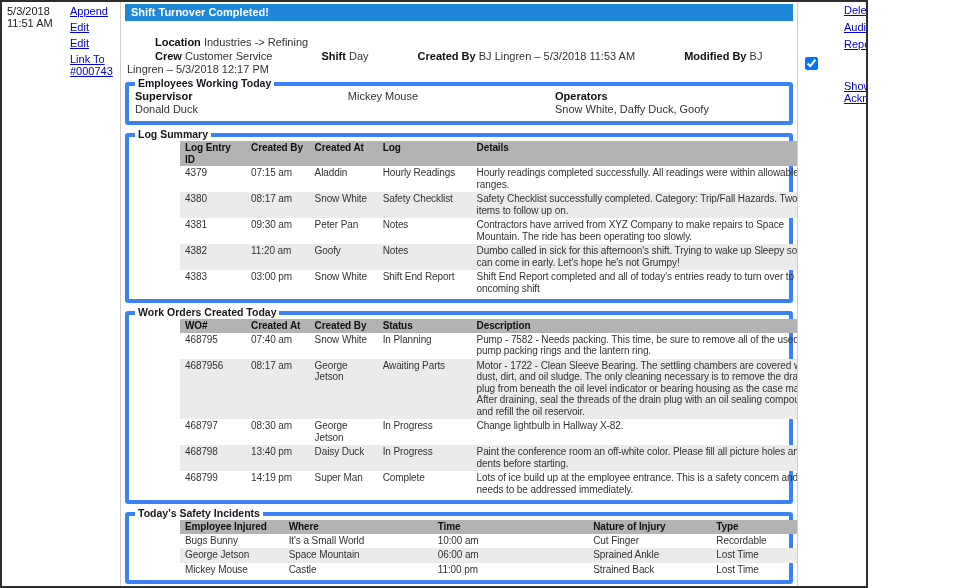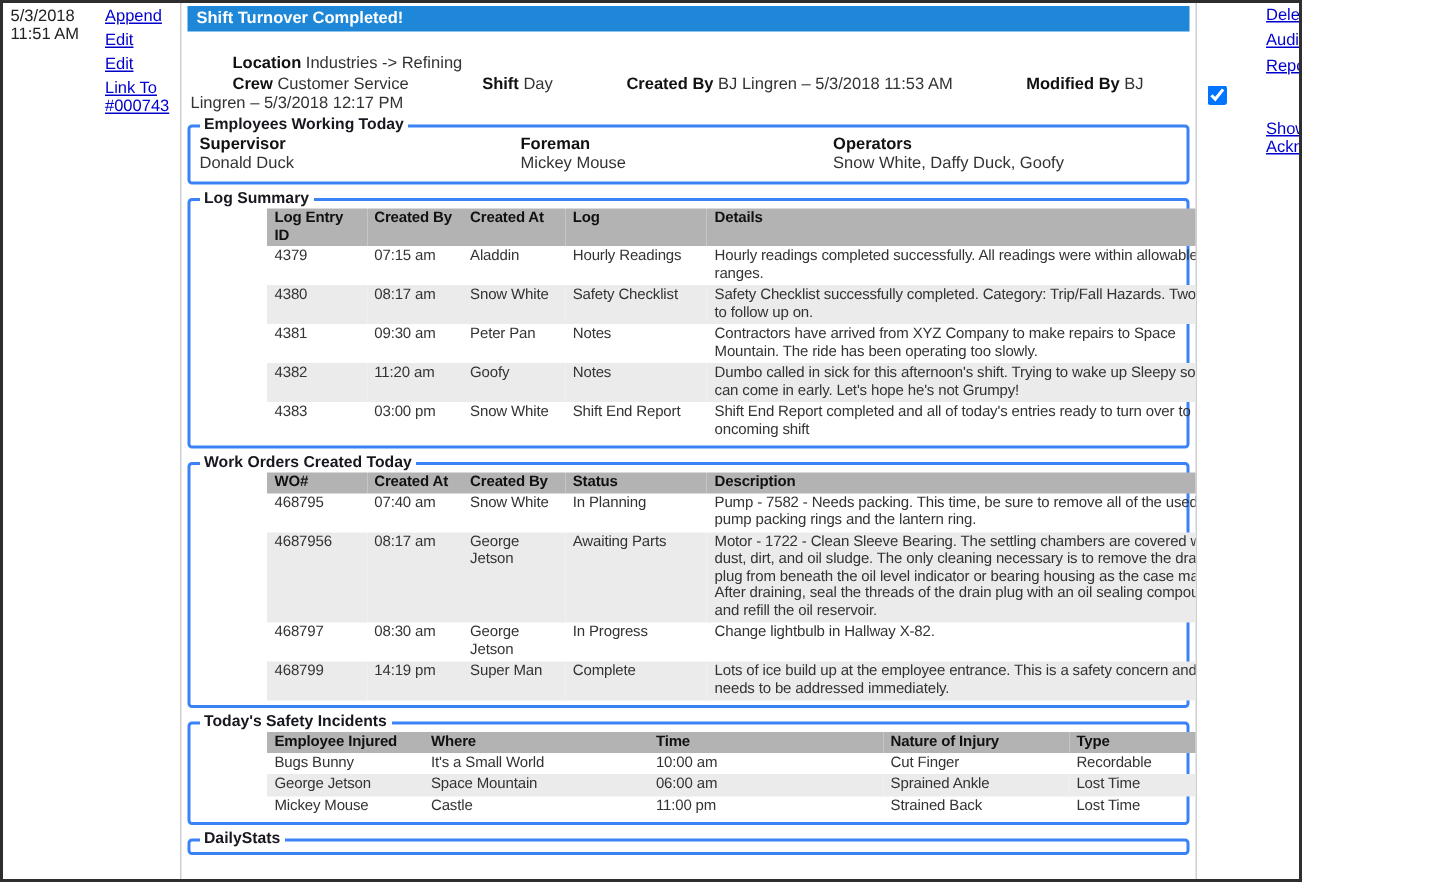--- a/index.html
+++ b/index.html
@@ -12,21 +12,21 @@
   .col-links a{display:block;margin-bottom:4px;}
   a{color:var(--link,#0000cc);text-decoration:underline;cursor:pointer;}
   .main{flex:1;border-left:1px solid #cfcfcf;border-right:1px solid #cfcfcf;padding:2px 4px 0 4px;box-sizing:border-box;overflow:hidden;}
   .col-right{width:68px;padding:2px 2px 0 6px;box-sizing:border-box;}
   .col-right a{display:block;margin-bottom:5px;margin-left:40px;}
   .col-right input{margin:2px 0 10px 1px;}
   .title-bar{background:var(--title-bar,#1e87d8);color:#fff;font-weight:bold;font-size:11px;padding:2px 6px 3px;margin-bottom:15px;}
   .meta{margin:1px 0 1px 2px;line-height:13px;}
   .meta b{color:#111;padding-left:28px;}
   .meta .pair{margin-right:18px;}
-  fieldset{border:2px solid #3b82f6;border-radius:3px;margin:2px 0 4px;padding:0 6px 3px;}
+  fieldset{border:4px solid #3b82f6;border-radius:3px;margin:2px 0 4px;padding:0 6px 3px;}
   legend{font-weight:bold;font-size:10.5px;color:#17171f;padding:0 3px;line-height:11px;}
   .emp-row{display:flex;padding:1px 0 2px;gap:46px;}
   .emp-block{line-height:13px;}
   .emp-block .lbl{font-weight:bold;color:#111;}
   .emp-sup{width:30%;} .emp-for{width:29%;} .emp-op{width:41%;}
   table.grid{width:100%;border-collapse:collapse;table-layout:fixed;font-size:10px;letter-spacing:-0.1px;margin-top:1px;margin-left:45px;}
   table.grid th{background:var(--table-header,#b3b3b3);color:#111;text-align:left;font-weight:bold;padding:1px 5px;line-height:11.5px;vertical-align:top;}
   table.grid td{padding:1px 5px 2px;line-height:11.5px;vertical-align:top;color:#333;word-wrap:break-word;}
   table.grid tbody tr:nth-child(even){background:var(--row-alt,#ebebeb);}
 </style>
@@ -76,21 +76,20 @@
     </div>
 
     <fieldset>
       <legend>Employees Working Today</legend>
       <div class="emp-row">
         <div class="emp-block emp-sup">
           <div class="lbl">Supervisor</div>
           <div>Donald Duck</div>
         </div>
         <div class="emp-block emp-for">
-          <div class="lbl">Foreman</div>
           <div>Mickey Mouse</div>
         </div>
         <div class="emp-block emp-op">
           <div class="lbl">Operators</div>
           <div>Snow White, Daffy Duck, Goofy</div>
         </div>
       </div>
     </fieldset>
 
     <fieldset>
@@ -187,20 +186,27 @@
               <td>Motor - 1722 - Clean Sleeve Bearing. The settling chambers are covered with dust, dirt, and oil sludge. The only cleaning necessary is to remove the drain plug from beneath the oil level indicator or bearing housing as the case may be. After draining, seal the threads of the drain plug with an oil sealing compound and refill the oil reservoir.</td>
             </tr>
             <tr>
               <td>468797</td>
               <td>08:30 am</td>
               <td>George Jetson</td>
               <td>In Progress</td>
               <td>Change lightbulb in Hallway X-82.</td>
             </tr>
             <tr>
+              <td>468798</td>
+              <td>13:40 pm</td>
+              <td>Daisy Duck</td>
+              <td>In Progress</td>
+              <td>Paint the conference room an off-white color. Please fill all picture holes and dents before starting.</td>
+            </tr>
+            <tr>
               <td>468799</td>
               <td>14:19 pm</td>
               <td>Super Man</td>
               <td>Complete</td>
               <td>Lots of ice build up at the employee entrance. This is a safety concern and needs to be addressed immediately.</td>
             </tr>
           </tbody>
         </table>
     </fieldset>
 

